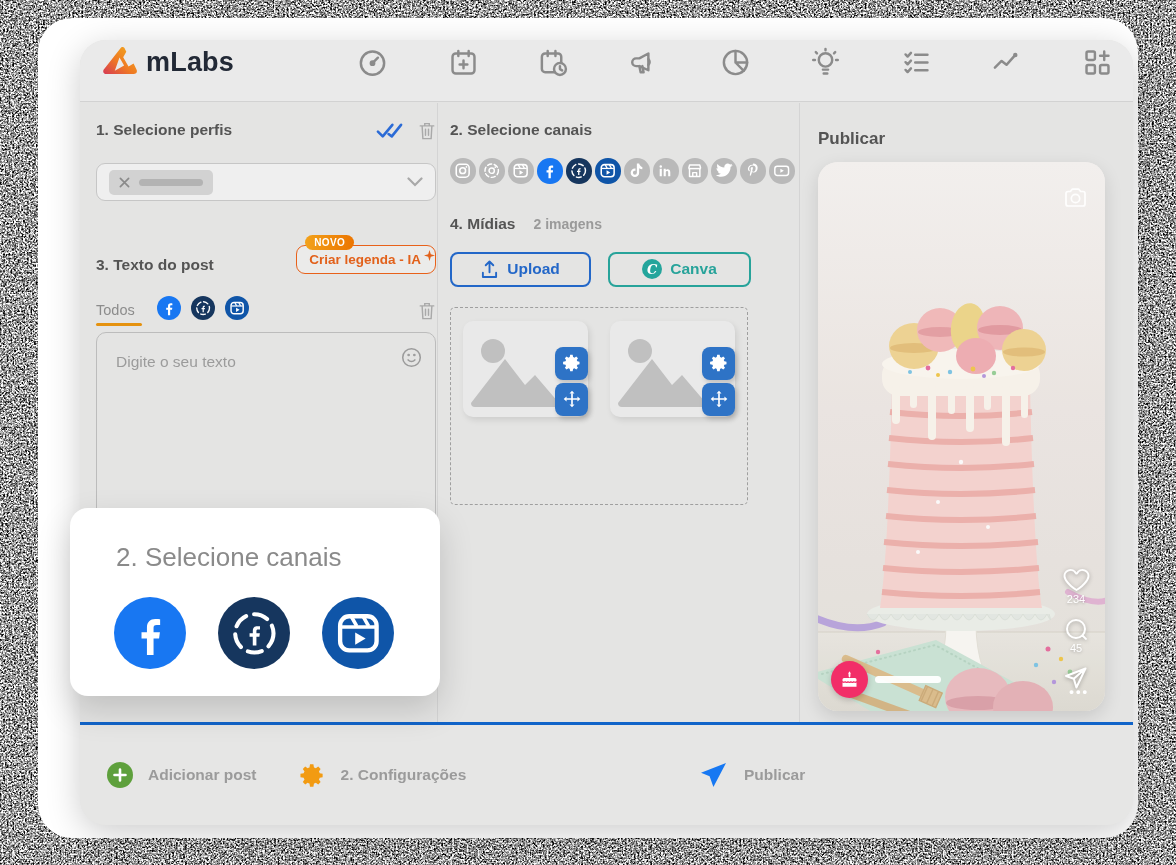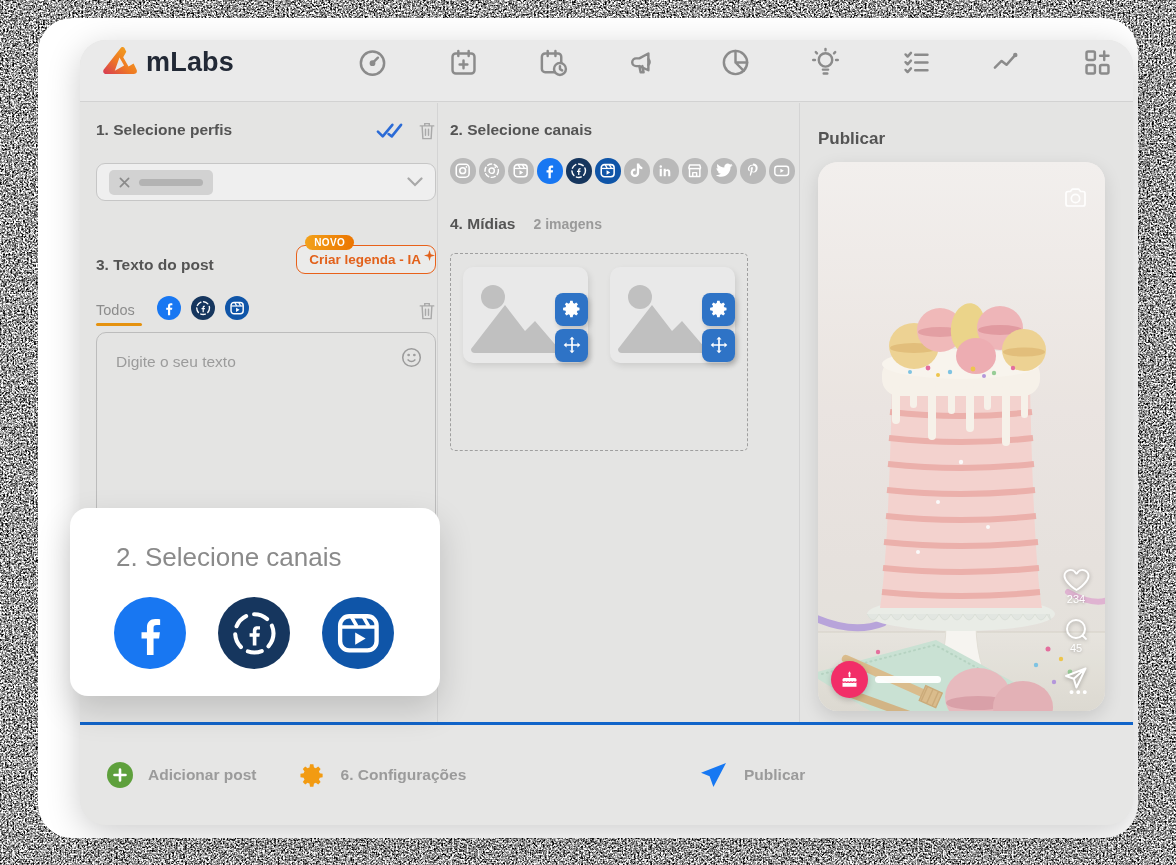--- a/index.html
+++ b/index.html
@@ -376,20 +376,33 @@
               <rect x="3.5" y="6.5" width="17" height="11.5" rx="3" fill="none" stroke="#fff" stroke-width="1.8"></rect>
               <path fill="#fff" d="M10.4 9.7l4.3 2.5-4.3 2.5z"></path>
             </svg>
           </span>
         </div>
 
       <div class="media-head">
         <span class="sec-title">4. Mídias</span>
         <span class="muted media-count">2 imagens</span>
       </div>
+      <div class="btns-row">
+        <div class="btn-upload">
+          <svg viewBox="0 0 18 20" fill="none" stroke="#2367c8" stroke-width="2" stroke-linecap="round" stroke-linejoin="round">
+            <path d="M9 13V2M5 5.5L9 1.5l4 4"></path>
+              <path d="M2 13.5V18h14v-4.5"></path>
+            </svg>
+          <span>Upload</span>
+        </div>
+        <div class="btn-canva">
+          <span class="canva-c">C</span>
+          <span>Canva</span>
+        </div>
+      </div>
 
       <div class="dropzone">
         <div class="thumb">
           <span class="ph">
             <svg viewBox="0 0 92 80" fill="#c0c0c0">
                 <circle cx="24" cy="22" r="12"></circle>
                 <path d="M2 74 L36 30 L56 56 L66 46 L90 74 q0 4-4 4 H6 q-4 0-4-4z"></path>
               </svg>
           </span>
           <span class="thumb-btns">
@@ -583,21 +596,21 @@
           </svg>
       </span>
       <span class="f-label">Adicionar post</span>
     </div>
     <div class="f-item f-settings">
       <span class="gear-orange">
         <svg viewBox="0 0 24 24" fill="#f29b12">
           <path d="M12 8.2a3.8 3.8 0 1 0 0 7.6 3.8 3.8 0 0 0 0-7.6zm9 5.3v-3l-2.6-.5a6.7 6.7 0 0 0-.7-1.6l1.5-2.2-2.1-2.1-2.2 1.5a6.7 6.7 0 0 0-1.6-.7L12.8 2h-3l-.5 2.9a6.7 6.7 0 0 0-1.6.7L5.5 4.1 3.4 6.2l1.5 2.2c-.3.5-.5 1-.7 1.6l-2.9.5v3l2.9.5c.2.6.4 1.1.7 1.6l-1.5 2.2 2.1 2.1 2.2-1.5c.5.3 1 .5 1.6.7l.5 2.9h3l.5-2.9c.6-.2 1.1-.4 1.6-.7l2.2 1.5 2.1-2.1-1.5-2.2c.3-.5.5-1 .7-1.6l2.6-.5z"></path>
           </svg>
       </span>
-      <span class="f-label">6. Configurações</span>
+      <span class="f-label">2. Configurações</span>
     </div>
     <div class="f-publish">
       <span class="plane-blue">
         <svg viewBox="0 0 27 26" fill="#1778f2">
             <path d="M26 1 1 10.8l8.6 3.4L13.4 25 26 1z"></path>
           </svg>
       </span>
       <span class="f-label">Publicar</span>
     </div>
 

